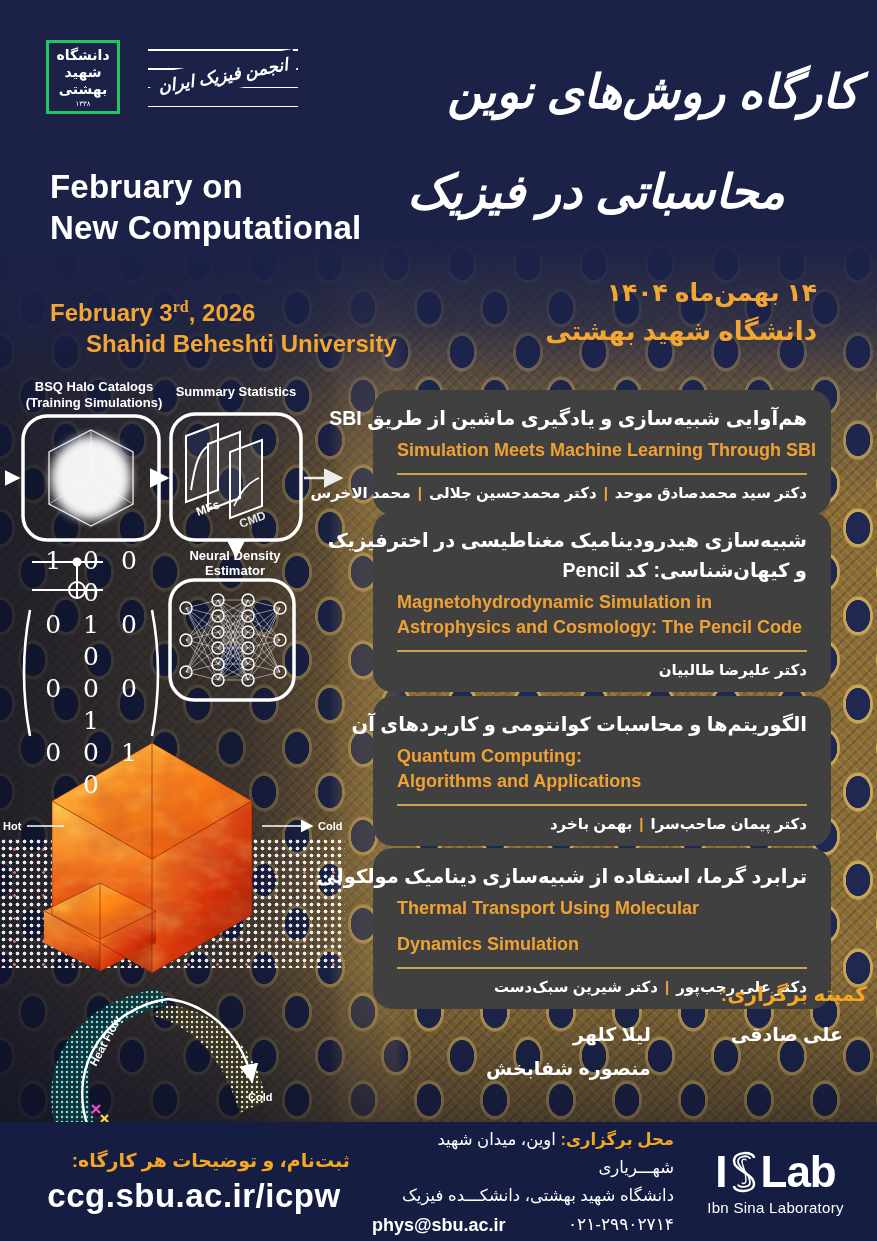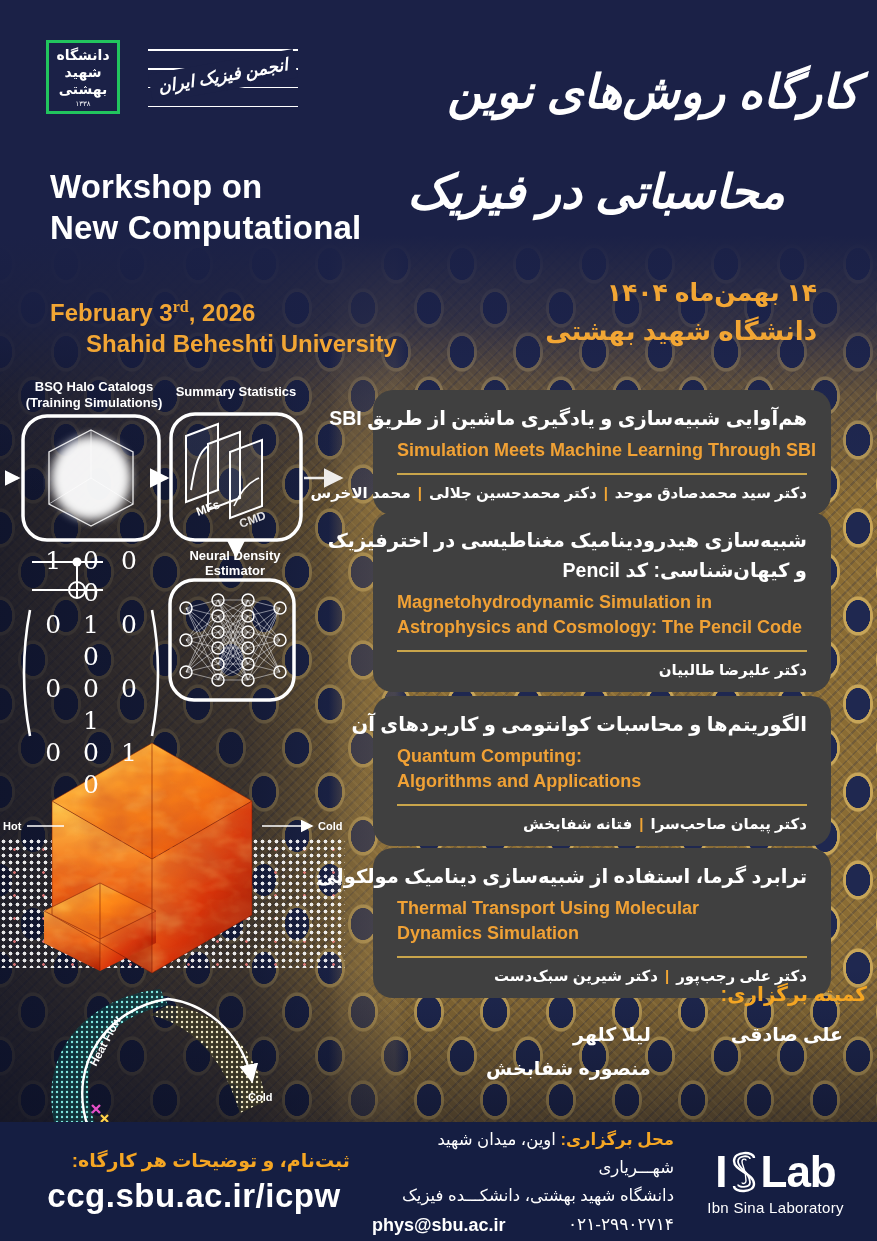--- a/index.html
+++ b/index.html
@@ -109,21 +109,21 @@
     <div class="ips-lines"></div>
     <div class="ips-text">انجمن فیزیک ایران</div>
   </div>
 
   <div class="z title-fa">کارگاه روش‌های نوین</div>
   <div class="z title-fa l2">محاسباتی در فیزیک</div>
   <div class="z date-fa">۱۴ بهمن‌ماه ۱۴۰۴</div>
   <div class="z venue-fa">دانشگاه شهید بهشتی</div>
 
   <div class="z title-en">
-    <div>Workshop on</div>
+    <div>February on</div>
     <div>New Computational</div>
   </div>
   <div class="z date-en"><span>February 3</span><sup>rd</sup><span>, 2026</span></div>
   <div class="z venue-en">Shahid Beheshti University</div>
 
   <svg class="z sbi-svg" viewBox="0 0 360 185">
     <defs>
       <marker id="arr1" markerWidth="9" markerHeight="9" refX="7" refY="4" orient="auto">
         <path d="M0,0 L8,4 L0,8 z" fill="#fff"></path>
         </marker>
@@ -384,28 +384,28 @@
       <span>دکتر علیرضا طالبیان</span>
     </div>
   </div>
 
   <div class="card" id="card-2">
     <div class="fa">الگوریتم‌ها و محاسبات کوانتومی و کاربردهای آن</div>
     <div class="en">Quantum Computing:</div>
     <div class="en" style="margin-top:0">Algorithms and Applications</div>
     <div class="divider"></div>
     <div class="speakers">
-      <span>دکتر پیمان صاحب‌سرا</span><span class="sep">|</span><span>فتانه شفابخش</span>
+      <span>دکتر پیمان صاحب‌سرا</span><span class="sep">|</span><span>بهمن باخرد</span>
     </div>
   </div>
 
   <div class="card" id="card-3">
     <div class="fa">ترابرد گرما، استفاده از شبیه‌سازی دینامیک مولکولی</div>
     <div class="en">Thermal Transport Using Molecular</div>
-    <div class="en" style="margin-top:0">Dynamics Simulation</div>
+    <div class="en" style="margin-top:11px">Dynamics Simulation</div>
     <div class="divider"></div>
     <div class="speakers">
       <span>دکتر علی رجب‌پور</span><span class="sep">|</span><span>دکتر شیرین سبک‌دست</span>
     </div>
   </div>
 
   <div class="z committee">
     <div class="committee-heading">کمیته برگزاری:</div>
     <div class="committee-cols">
       <div>

